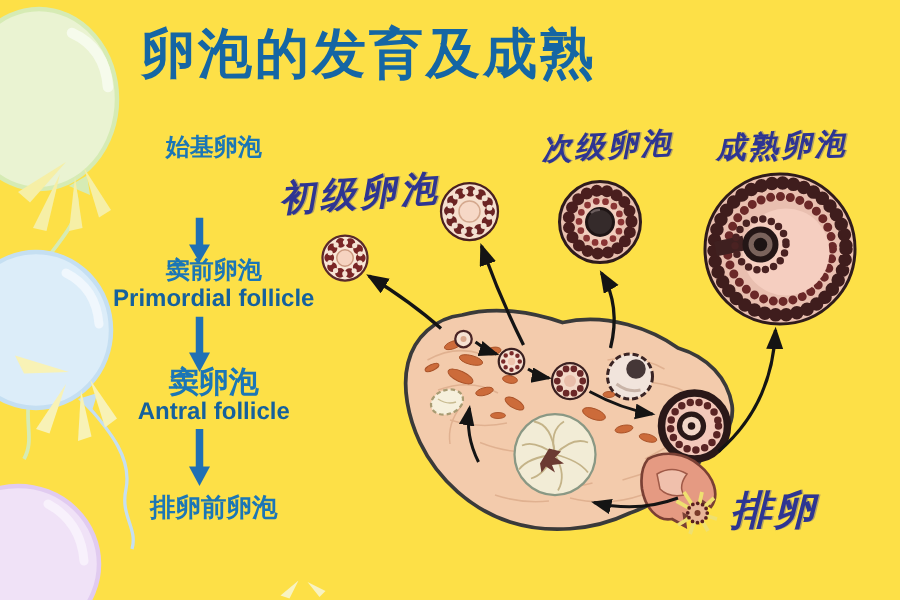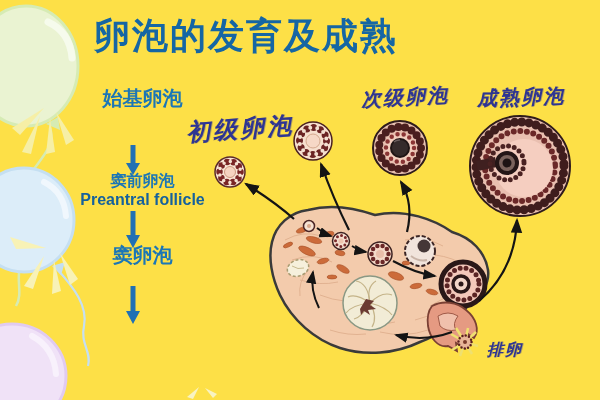--- a/index.html
+++ b/index.html
@@ -7,33 +7,33 @@
          font-family:"Liberation Sans",sans-serif;padding-left:44px;}
   
   .title{position:absolute;left:94px;top:12px;margin:0;
          font-family:"Liberation Serif",serif;font-weight:bold;
          font-size:36px;letter-spacing:2px;color:#1566A4;white-space:nowrap;}
   
   .stage{position:absolute;left:20px;width:245px;text-align:center;color:#1B76B6;}
   .stage .zh{font-weight:bold;}
   .stage .en-mono{font-family:"Liberation Mono",monospace;color:#2A76B4;}
   .stage .en-bold{font-weight:bold;color:#15619D;}
-  .s1{top:86px;} .s1 .zh{font-size:20px;line-height:25px;} .s1 .en-mono{font-size:19px;line-height:23px;}
+  .s1{top:86px;} .s1 .zh{font-size:16px;line-height:25px;} .s1 .en-mono{font-size:19px;line-height:23px;}
   .s2{top:171px;} .s2 .zh{font-size:16px;line-height:19px;} .s2 .en-bold{font-size:16px;line-height:19px;}
   .s3{top:246px;} .s3 .zh{font-size:20px;line-height:19px;} .s3 .en-bold{font-size:16px;line-height:19px;}
   .s4{top:329px;} .s4 .zh{font-size:17px;line-height:20px;} .s4 .en-bold{font-size:17px;line-height:20px;}
   .dnarrow{position:absolute;left:125px;}
   .a1{top:145px;} .a2{top:211px;} .a3{top:286px;}
   
   .callig{position:absolute;font-family:"DejaVu Serif",serif;font-style:italic;font-weight:bold;
           color:#2E3592;white-space:nowrap;text-shadow:1px 0 0 rgba(46,53,146,.35);}
   .lbl-primary{left:186px;top:113px;font-size:24px;letter-spacing:3px;transform:rotate(-4deg);}
   .lbl-secondary{left:361px;top:84px;font-size:20px;letter-spacing:2px;transform:rotate(-3deg);}
   .lbl-mature{left:477px;top:84px;font-size:20px;letter-spacing:2px;transform:rotate(-2deg);}
-  .lbl-ovulation{left:487px;top:340px;font-size:16px;letter-spacing:2px;}
+  .lbl-ovulation{left:487px;top:322px;font-size:27px;letter-spacing:2px;}
   
   .balloons{position:absolute;left:0;top:0;}
   .diagram{position:absolute;left:180px;top:80px;}
   .mini-sparkle{position:absolute;left:185px;top:387px;}
 </style>
 </head>
 <body>
 
 <div class="slide">
 
@@ -76,34 +76,36 @@
 
   <div class="stage s1">
     <div class="zh">始基卵泡</div>
   </div>
   <svg class="dnarrow a1" width="16" height="30">
     <line x1="8" y1="0" x2="8" y2="19" stroke="#2070B4" stroke-width="5"></line>
     <polygon points="1,18 15,18 8,30" fill="#2070B4"></polygon>
   </svg>
   <div class="stage s2">
     <div class="zh">窦前卵泡</div>
-    <div class="en-bold">Preantral follicle</div>
+    <div class="en-bold">Primordial follicle</div>
   </div>
   <svg class="dnarrow a2" width="16" height="37">
     <line x1="8" y1="0" x2="8" y2="25" stroke="#2070B4" stroke-width="5"></line>
     <polygon points="1,24 15,24 8,37" fill="#2070B4"></polygon>
   </svg>
   <div class="stage s3">
     <div class="zh">窦卵泡</div>
+    <div class="en-bold">Antral follicle</div>
   </div>
   <svg class="dnarrow a3" width="16" height="38">
     <line x1="8" y1="0" x2="8" y2="26" stroke="#2070B4" stroke-width="5"></line>
     <polygon points="1,25 15,25 8,38" fill="#2070B4"></polygon>
   </svg>
   <div class="stage s4">
+    <div class="zh">排卵前卵泡</div>
   </div>
 
   <svg class="diagram" width="420" height="310" viewBox="0 0 420 310">
     <defs>
       <marker id="ah" markerWidth="8" markerHeight="7" refX="5.8" refY="2.6" orient="auto">
         <path d="M0,0 L6.8,2.6 L0,5.2 z" fill="#141414"></path>
       </marker>
     </defs>
 
     <g>

